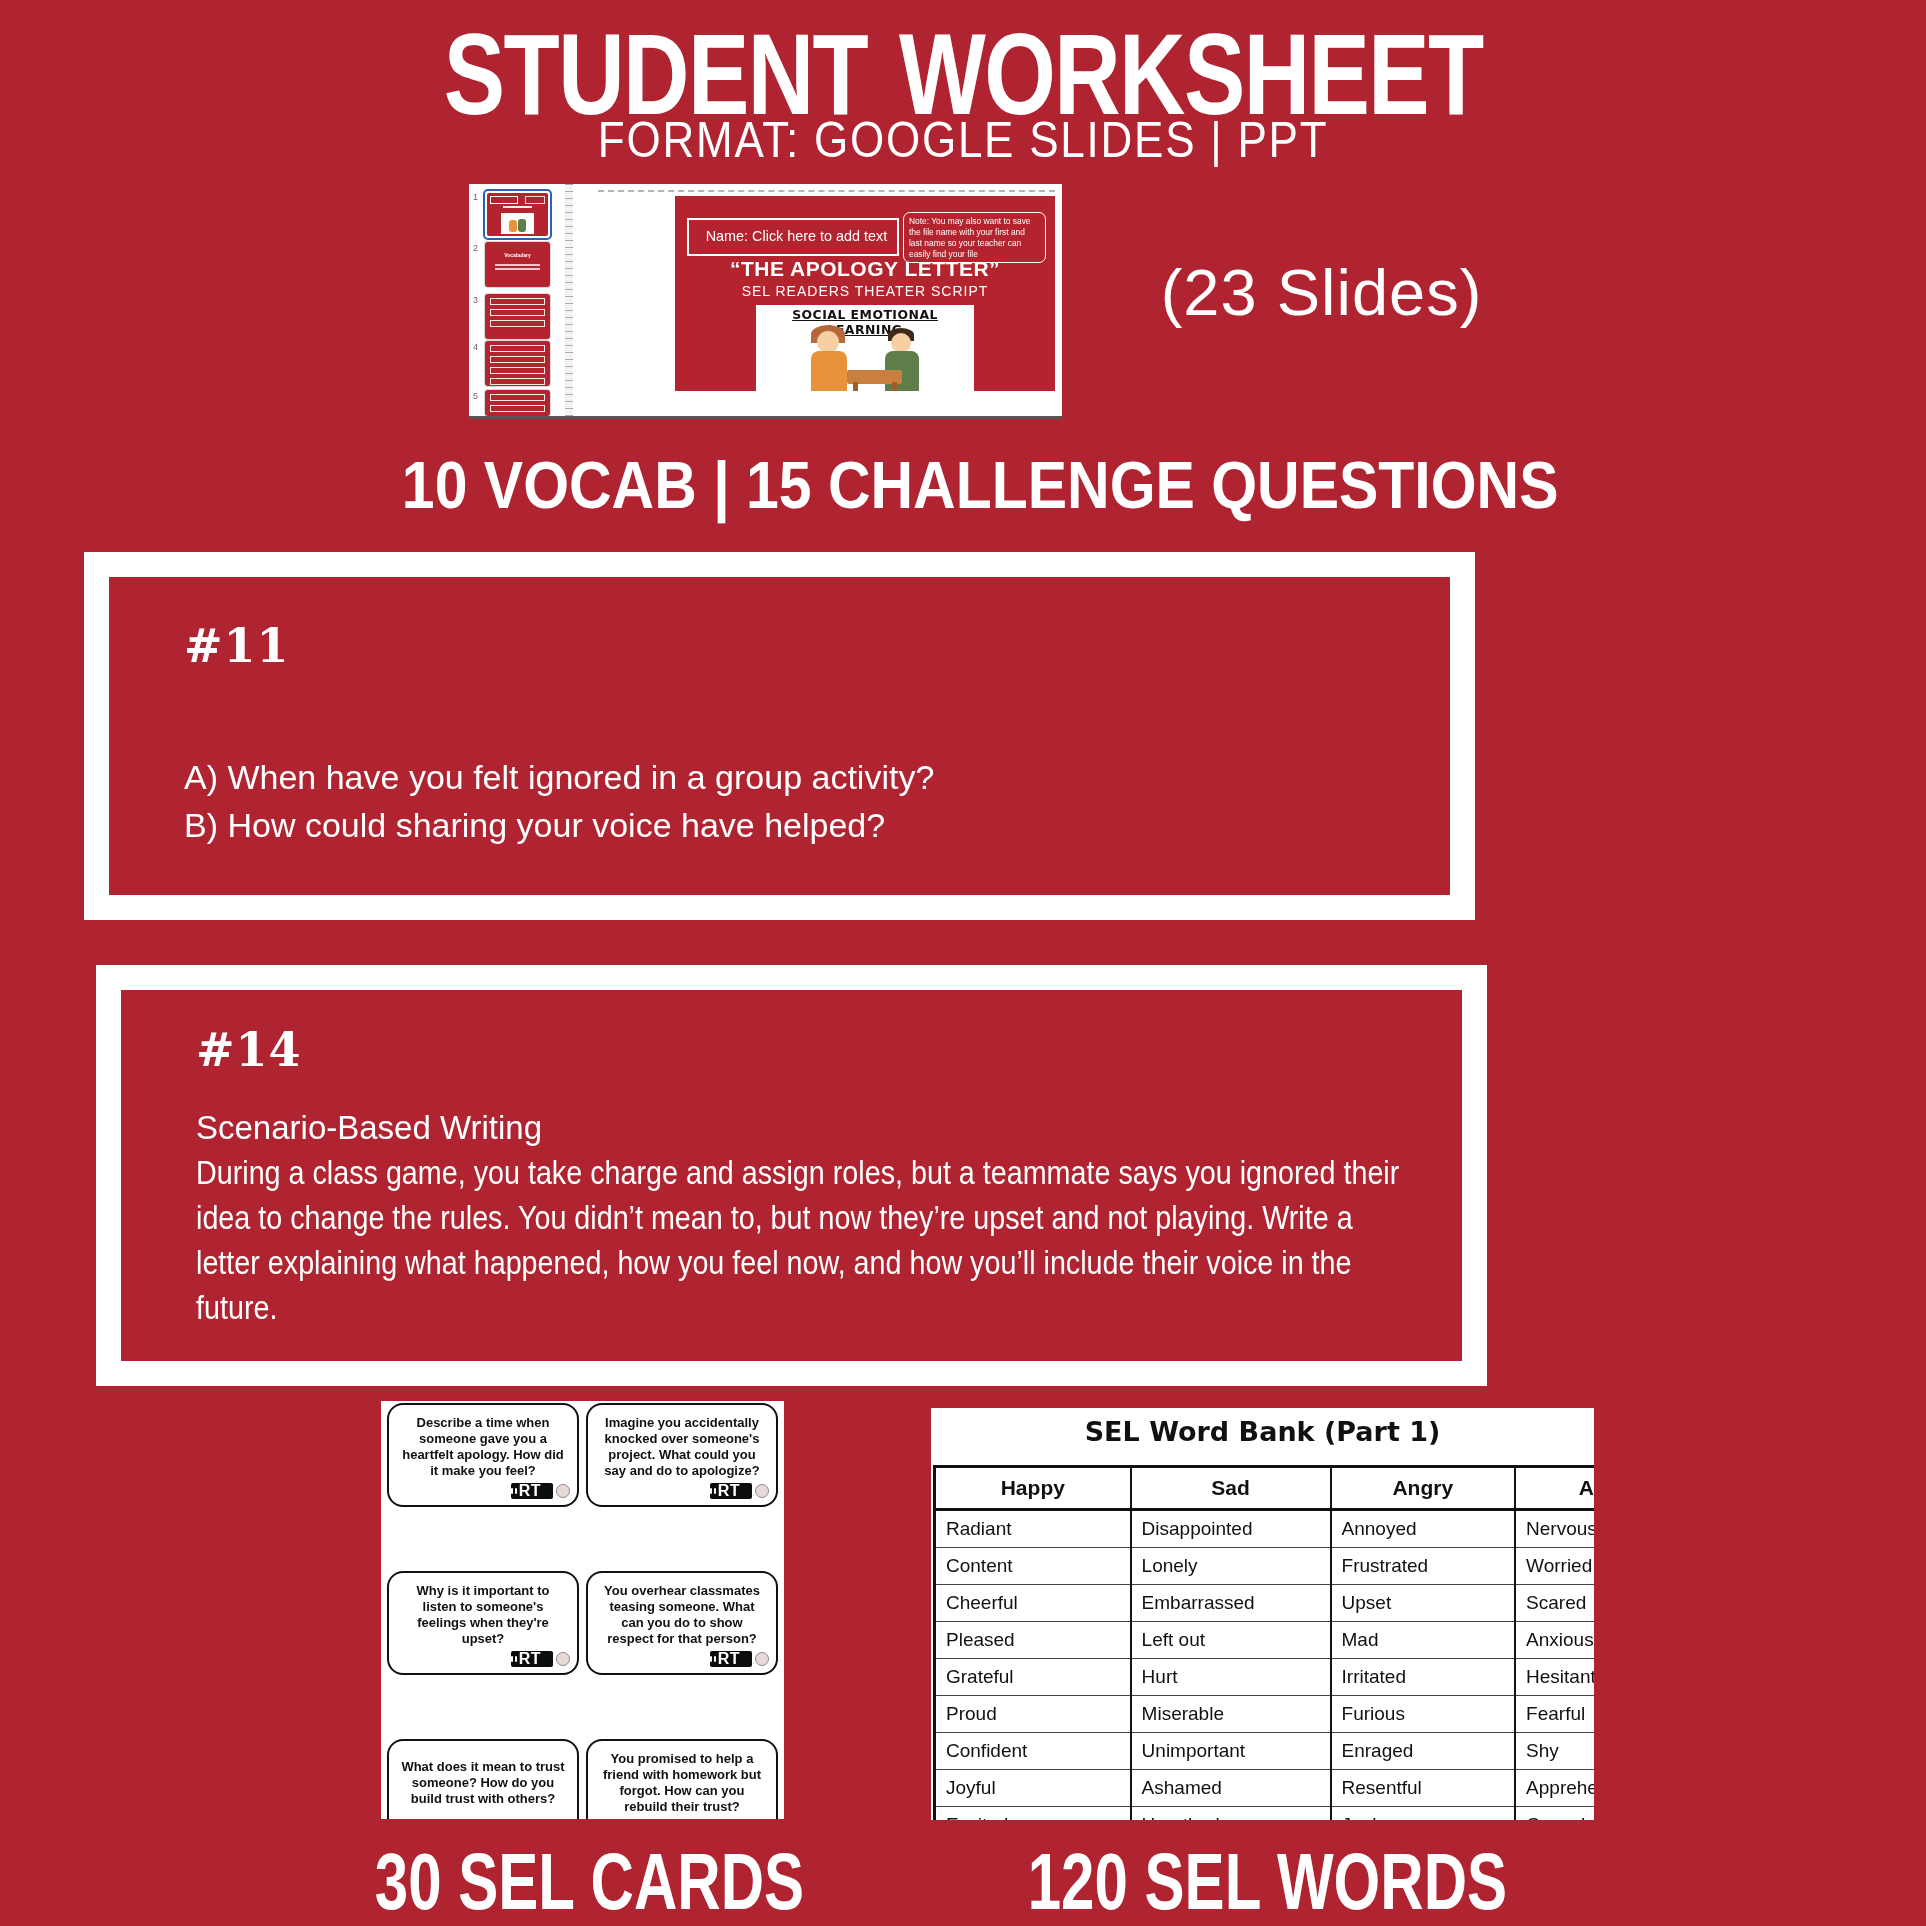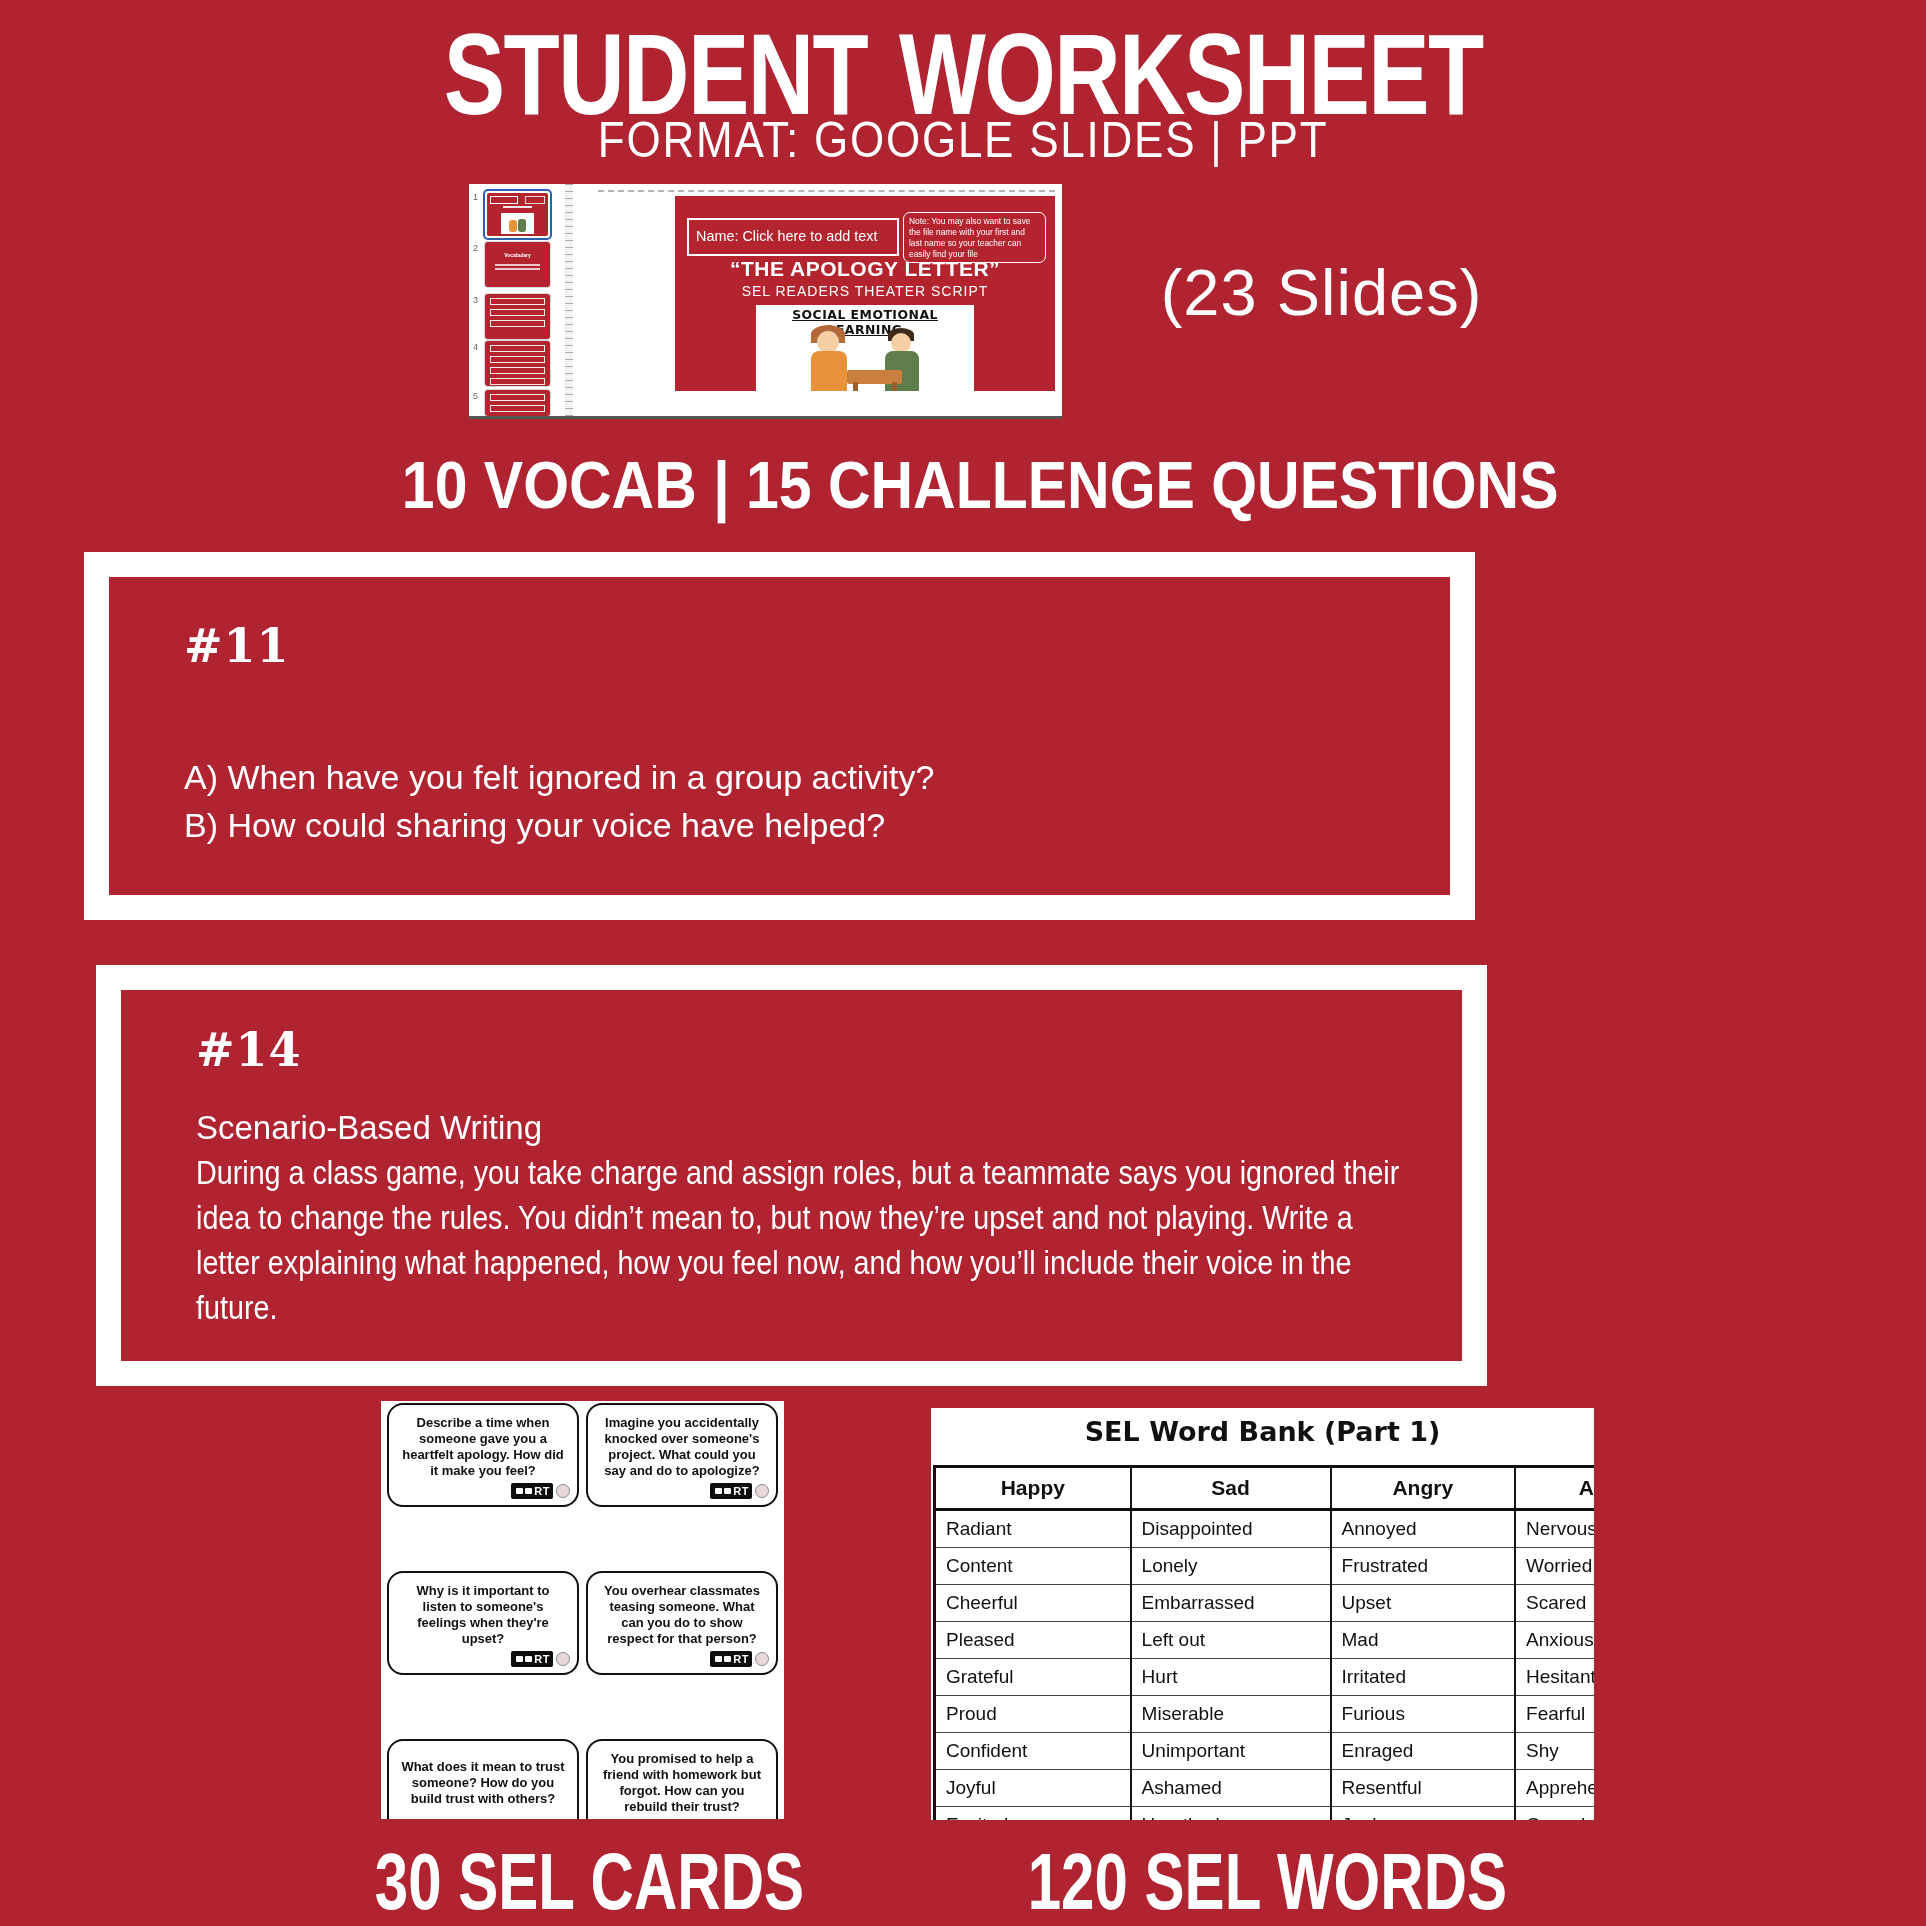--- a/index.html
+++ b/index.html
@@ -32,21 +32,21 @@
   .mini-dotB{position:absolute;right:8px;bottom:2px;width:8px;height:13px;background:#5d7d4a;border-radius:3px;}
   .vocab-word{position:absolute;left:0;right:0;top:10px;text-align:center;font-size:10px;font-weight:700;
               transform:scale(.5);transform-origin:center top;}
   .vocab-cap{position:absolute;left:10px;right:10px;height:1.5px;background:rgba(255,255,255,.75);}
   .tbar{margin:4px 5px 0 5px;height:5px;border:1px solid rgba(255,255,255,.9);}
   .vruler{left:96px;top:0;width:8px;height:232px;background:#f1f3f4;
           background-image:repeating-linear-gradient(#adadad 0 1px,transparent 1px 7px);}
   .hruler{left:129px;top:6px;width:457px;height:0;border-top:2px dashed #b5b5b5;}
   .slide{left:206px;top:12px;width:380px;height:195px;background:var(--red2);overflow:hidden;}
   .namebar{left:12px;top:22px;width:201px;height:34px;border:2px solid #fff;font-size:14.4px;
-           line-height:33px;padding-left:7px;white-space:nowrap;}
+           line-height:33px;padding-left:7px;white-space:nowrap;text-align:center;}
   .notebox{left:228px;top:16px;width:143px;height:51px;border:1px solid #fff;border-radius:7px;
            font-size:8.4px;line-height:1.3;padding:3px 5px;box-sizing:border-box;}
   .slide-title{left:0;top:61px;width:380px;font-size:21px;font-weight:800;letter-spacing:0.5px;}
   .slide-sub{left:0;top:87px;width:380px;font-size:14px;letter-spacing:1px;}
   .imagebox{left:81px;top:109px;width:218px;height:86px;background:#fff;color:var(--ink);overflow:hidden;}
   .banner{left:0;top:2px;width:218px;font-size:12.4px;font-weight:700;letter-spacing:0.5px;
           text-decoration:underline;font-family:"DejaVu Sans",sans-serif;}
   .girl-head{left:61px;top:26px;width:22px;height:22px;border-radius:50%;background:#f6cfa4;}
   .girl-hair{left:55px;top:20px;width:34px;height:18px;border-radius:50% 50% 0 0;background:#b5693a;}
   .girl-body{left:55px;top:46px;width:36px;height:41px;border-radius:8px 8px 0 0;background:#e8923a;}
@@ -71,22 +71,22 @@
 
   
   .cards{left:381px;top:1401px;width:403px;height:418px;background:#fff;overflow:hidden;color:var(--ink);}
   .cards-grid{position:absolute;left:6px;top:2px;display:grid;grid-template-columns:192px 192px;
               grid-auto-rows:104px;column-gap:7px;row-gap:64px;}
   .card{position:relative;border:2.5px solid #111;border-radius:16px;box-sizing:border-box;
         display:flex;align-items:center;justify-content:center;padding:6px 10px 22px 10px;}
   .card-text{font-size:13px;font-weight:700;text-align:center;line-height:1.25;}
   .card-logo{position:absolute;right:7px;bottom:6px;display:flex;align-items:center;gap:3px;}
   .rt-badge{width:42px;height:16px;background:#0d0d0d;border-radius:2px;display:flex;align-items:center;
-            justify-content:flex-end;padding-right:3px;box-sizing:border-box;color:#fff;
-            font-size:11px;font-weight:800;letter-spacing:0.5px;}
+            justify-content:flex-end;padding-right:12px;box-sizing:border-box;color:#fff;
+            font-size:16px;font-weight:800;letter-spacing:0.5px;}
   .rt-bub{width:7px;height:6px;background:#fff;border-radius:1px;margin-right:2px;}
   .seal{width:14px;height:14px;border-radius:50%;border:1.5px solid #8a8a8a;background:#e9d8d8;box-sizing:border-box;}
 
   
   .wordbank{left:931px;top:1408px;width:663px;height:412px;background:#fff;overflow:hidden;color:var(--ink);}
   .wb-title{left:0;top:8px;width:663px;font-size:27px;font-weight:700;font-family:"DejaVu Sans",sans-serif;}
   .wb-table{position:absolute;left:2px;top:57px;width:772px;border-collapse:collapse;
             border:3px solid #111;table-layout:fixed;}
   .wb-table th{height:38px;font-size:21px;font-weight:700;border:2px solid #111;border-bottom:3px solid #111;}
   .wb-table td{height:34px;font-size:19px;padding-left:10px;border-left:2px solid #111;border-right:2px solid #111;

